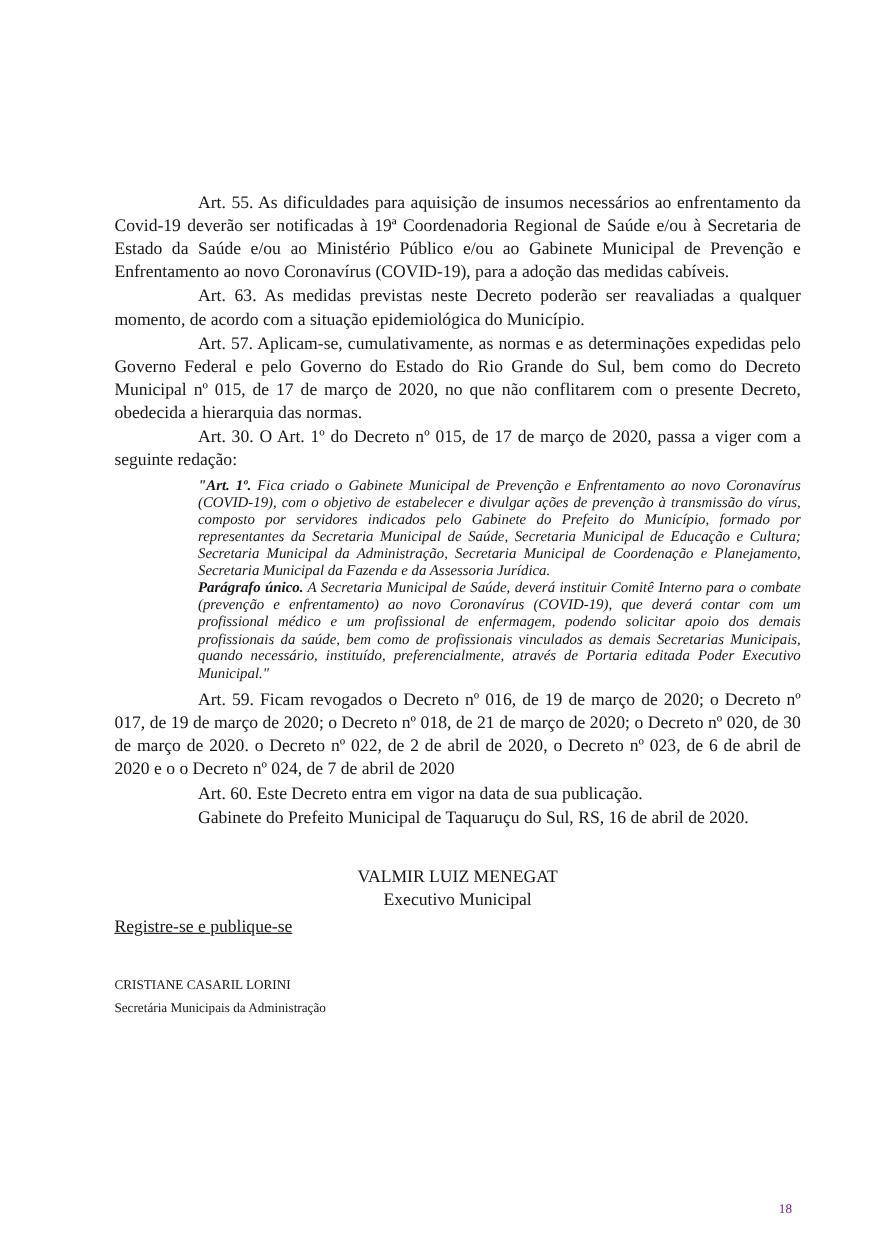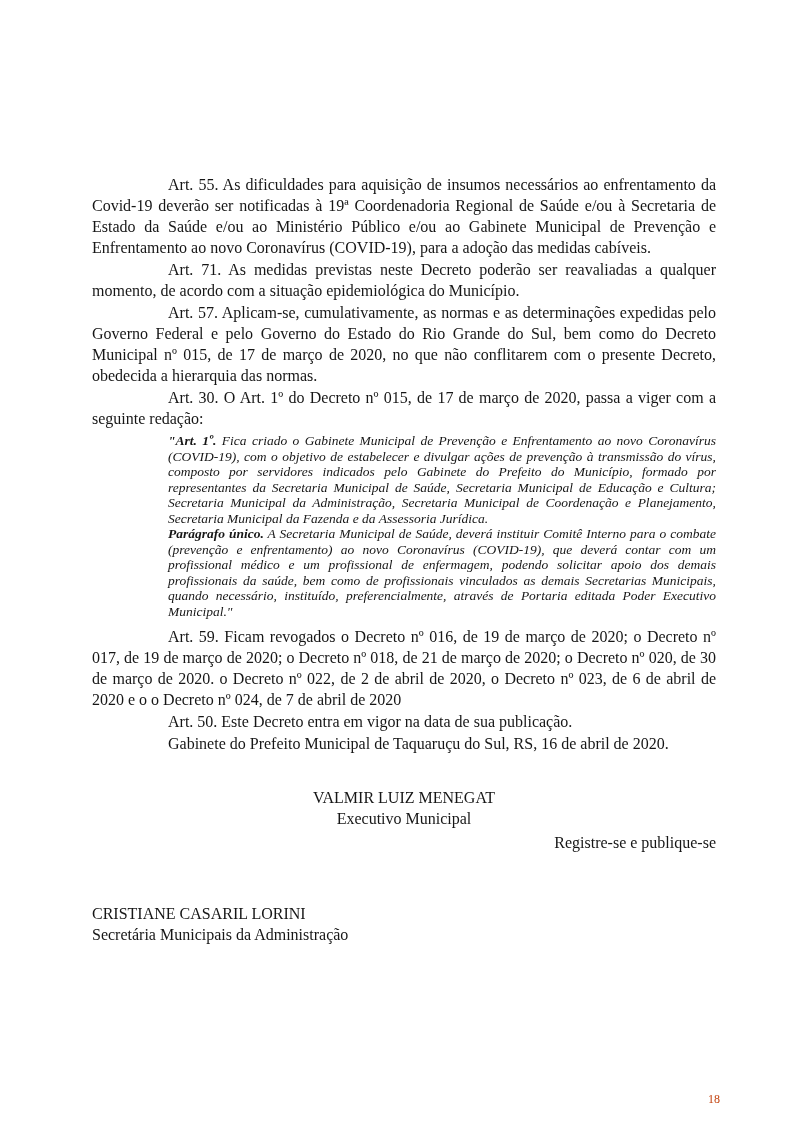--- a/index.html
+++ b/index.html
@@ -7,21 +7,21 @@
     width: 800px;
     height: 1132px;
     background: #ffffff;
     position: relative;
     overflow: hidden;
     font-family: "Liberation Serif", serif;
     color: #161616;
   }
   .content {
     position: absolute;
-    left: 92px;
+    left: 104px;
     top: 174px;
     width: 624px;
   }
   p { margin: 0 0 1px 0; }
   .par {
     font-size: 16px;
     line-height: 21px;
     text-align: justify;
     text-indent: 76px;
   }
@@ -39,60 +39,61 @@
     text-align: center;
     font-size: 16px;
     line-height: 21px;
   }
   .sig p { margin: 0; font-family: Liberation Serif, serif; }
   .register {
     margin-top: 3px;
     font-size: 16px;
     line-height: 21px;
     text-indent: 0;
-    text-align: right;
+    text-align: left;
+    text-decoration: underline;
   }
   .secretary {
-    margin-top: 50px;
-    font-size: 16px;
+    margin-top: 32px;
+    font-size: 12px;
     line-height: 21px;
   }
   .secretary p { margin: 0; }
   .page-number {
     position: absolute;
     left: 104px;
     top: 1092px;
     width: 616px;
     text-align: right;
     font-size: 12px;
     line-height: 14px;
-    color: #c2410c;
+    color: #701a75;
   }
 </style>
 </head>
 <body>
 
 <div class="content">
 
   <p class="par">Art. 55. As dificuldades para aquisição de insumos necessários ao enfrentamento da Covid-19 deverão ser notificadas à 19ª Coordenadoria Regional de Saúde e/ou à Secretaria de Estado da Saúde e/ou ao Ministério Público e/ou ao Gabinete Municipal de Prevenção e Enfrentamento ao novo Coronavírus (COVID-19), para a adoção das medidas cabíveis.</p>
 
-  <p class="par">Art. 71. As medidas previstas neste Decreto poderão ser reavaliadas a qualquer momento, de acordo com a situação epidemiológica do Município.</p>
+  <p class="par">Art. 63. As medidas previstas neste Decreto poderão ser reavaliadas a qualquer momento, de acordo com a situação epidemiológica do Município.</p>
 
   <p class="par">Art. 57. Aplicam-se, cumulativamente, as normas e as determinações expedidas pelo Governo Federal e pelo Governo do Estado do Rio Grande do Sul, bem como do Decreto Municipal nº 015, de 17 de março de 2020, no que não conflitarem com o presente Decreto, obedecida a hierarquia das normas.</p>
 
   <p class="par">Art. 30. O Art. 1º do Decreto nº 015, de 17 de março de 2020, passa a viger com a seguinte redação:</p>
 
   <div class="quote">
     <p><strong>"Art. 1º.</strong><span> Fica criado o Gabinete Municipal de Prevenção e Enfrentamento ao novo Coronavírus (COVID-19), com o objetivo de estabelecer e divulgar ações de prevenção à transmissão do vírus, composto por servidores indicados pelo Gabinete do Prefeito do Município, formado por representantes da Secretaria Municipal de Saúde, Secretaria Municipal de Educação e Cultura; Secretaria Municipal da Administração, Secretaria Municipal de Coordenação e Planejamento, Secretaria Municipal da Fazenda e da Assessoria Jurídica.</span></p>
     <p><strong>Parágrafo único.</strong><span> A Secretaria Municipal de Saúde, deverá instituir Comitê Interno para o combate (prevenção e enfrentamento) ao novo Coronavírus (COVID-19), que deverá contar com um profissional médico e um profissional de enfermagem, podendo solicitar apoio dos demais profissionais da saúde, bem como de profissionais vinculados as demais Secretarias Municipais, quando necessário, instituído, preferencialmente, através de Portaria editada Poder Executivo Municipal."</span></p>
   </div>
 
   <p class="par">Art. 59. Ficam revogados o Decreto nº 016, de 19 de março de 2020; o Decreto nº 017, de 19 de março de 2020; o Decreto nº 018, de 21 de março de 2020; o Decreto nº 020, de 30 de março de 2020. o Decreto nº 022, de 2 de abril de 2020, o Decreto nº 023, de 6 de abril de 2020 e o o Decreto nº 024, de 7 de abril de 2020</p>
 
-  <p class="par">Art. 50. Este Decreto entra em vigor na data de sua publicação.</p>
+  <p class="par">Art. 60. Este Decreto entra em vigor na data de sua publicação.</p>
 
   <p class="par">Gabinete do Prefeito Municipal de Taquaruçu do Sul, RS, 16 de abril de 2020.</p>
 
   <div class="sig">
     <p>VALMIR LUIZ MENEGAT</p>
     <p>Executivo Municipal</p>
   </div>
 
   <p class="register">Registre-se e publique-se</p>
 

